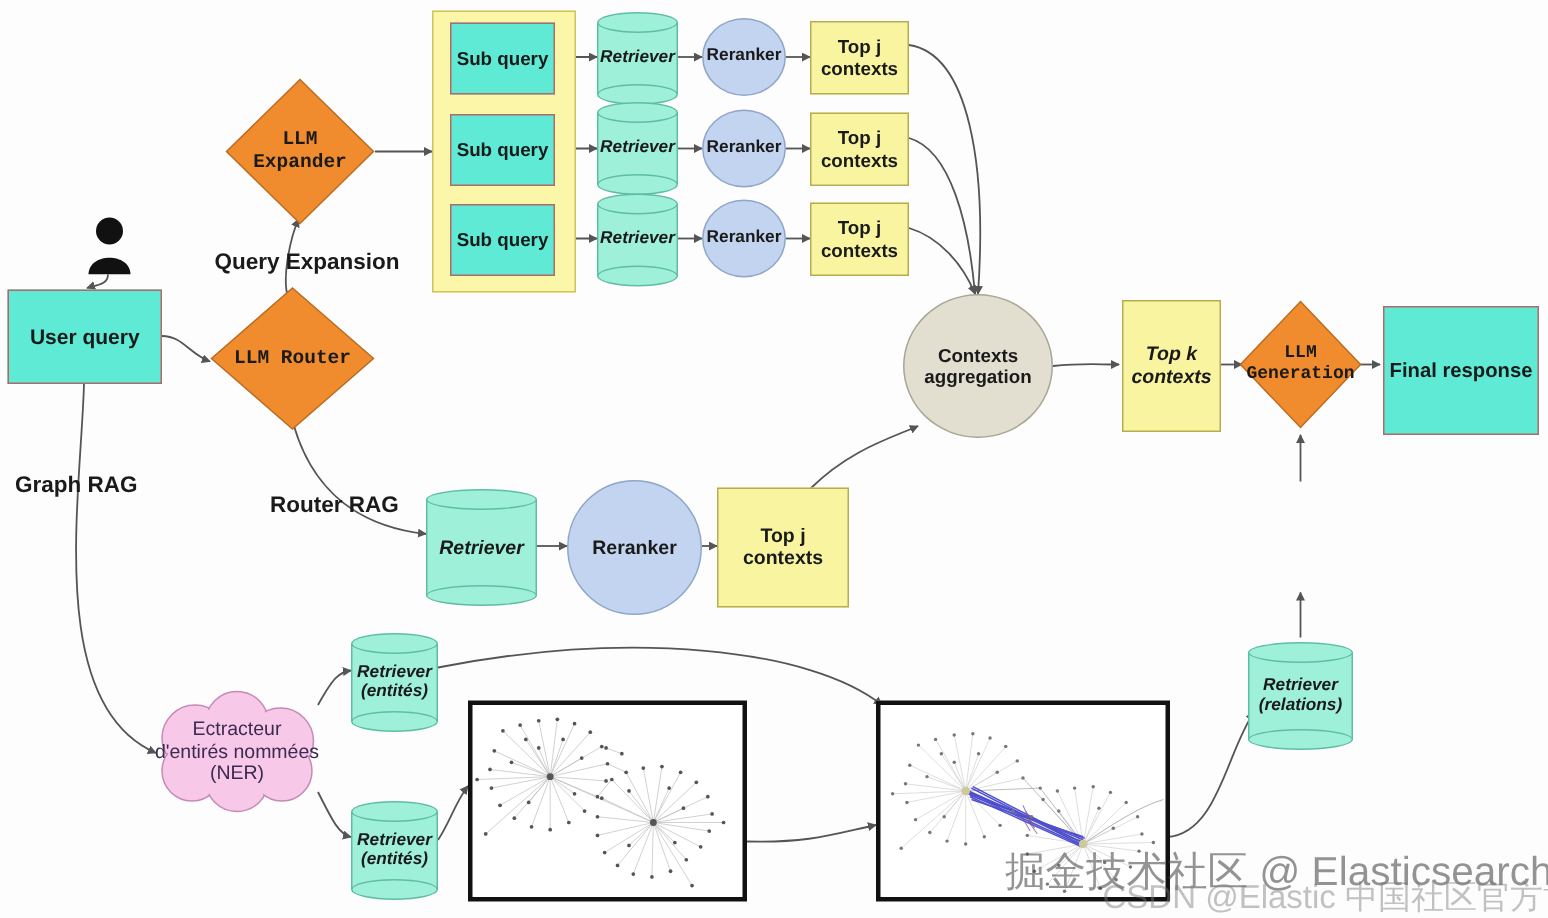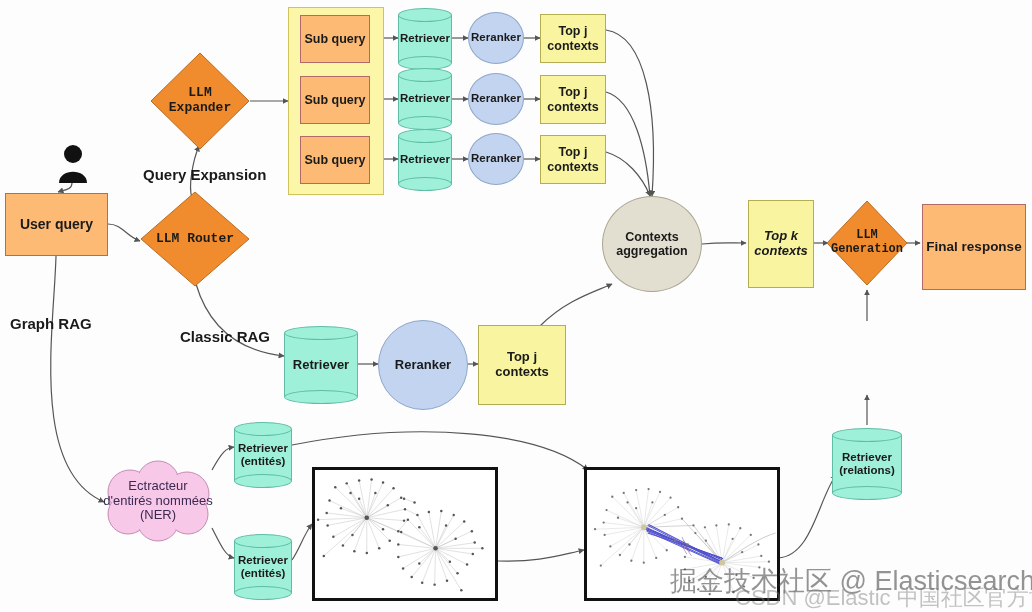--- a/index.html
+++ b/index.html
@@ -22,21 +22,21 @@
     display: flex;
     align-items: center;
     justify-content: center;
     text-align: center;
     line-height: 1.15;
     font-weight: bold;
     color: #1a1a1a;
   }
   
   .rect-red {
-    background: #fdba74;
+    background: #5eead4;
     border: 1px solid #b06a6a;
     color: #1a1a1a;
     text-align: right;
   }
   .rect-yellow {
     background: #f8f4a0;
     border: 1px solid #b5ad52;
   }
   .group-yellow {
     background: #fbf6a8;
@@ -61,20 +61,21 @@
     inset: 0;
   }
   .diamond-orange .dlabel {
     position: relative;
     z-index: 2;
     font-family: Liberation Mono, monospace;
   }
   .cylinder {
     background: transparent;
     border: none;
+    font-style: italic;
   }
   .cylinder .cyl-body {
     position: absolute;
     left: 0; right: 0;
     top: 7px; bottom: 7px;
     background: #9ff0d8;
     border-left: 1px solid #5fbda5;
     border-right: 1px solid #5fbda5;
   }
   .cylinder .cyl-top {
@@ -243,21 +244,21 @@
   </div>
 
   <div class="node diamond-orange" style="left:140px; top:191px; width:110px; height:96px; font-size:13px;">
     <svg class="dshape" viewBox="0 0 110 96" preserveAspectRatio="none">
       <polygon points="55,1 109,48 55,95 1,48" fill="#f08c2e" stroke="#b96d23" stroke-width="1"></polygon>
     </svg>
     <span class="dlabel">LLM Router</span>
   </div>
 
   <div class="edge-label" style="left:143px; top:166px;">Query Expansion</div>
-  <div class="edge-label" style="left:180px; top:328px;">Classic RAG</div>
+  <div class="edge-label" style="left:180px; top:328px;">Router RAG</div>
   <div class="edge-label" style="left:10px; top:315px;">Graph RAG</div>
 
   <div class="group-yellow" style="position:absolute; left:288px; top:7px; width:94px; height:186px;"></div>
 
   <div class="node rect-red" style="left:300px; top:15px; width:70px; height:48px; font-size:12.5px;">
     <span>Sub query</span>
   </div>
   <div class="node rect-red" style="left:300px; top:76px; width:70px; height:48px; font-size:12.5px;">
     <span>Sub query</span>
   </div>

